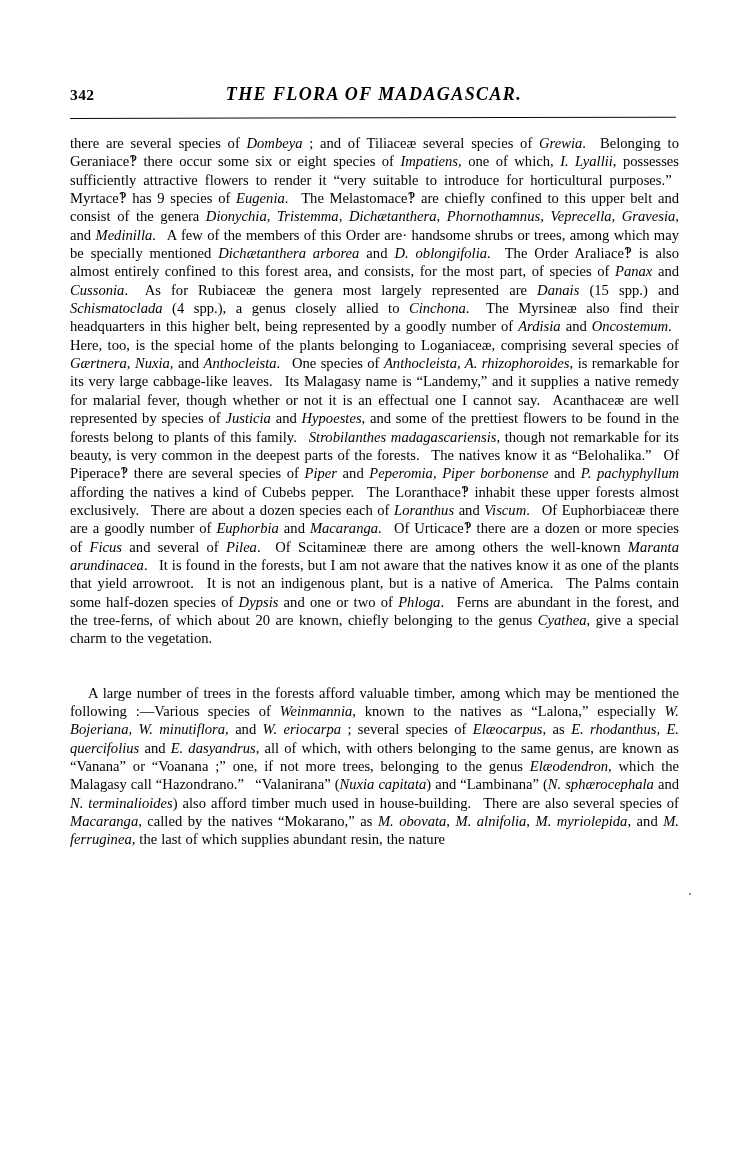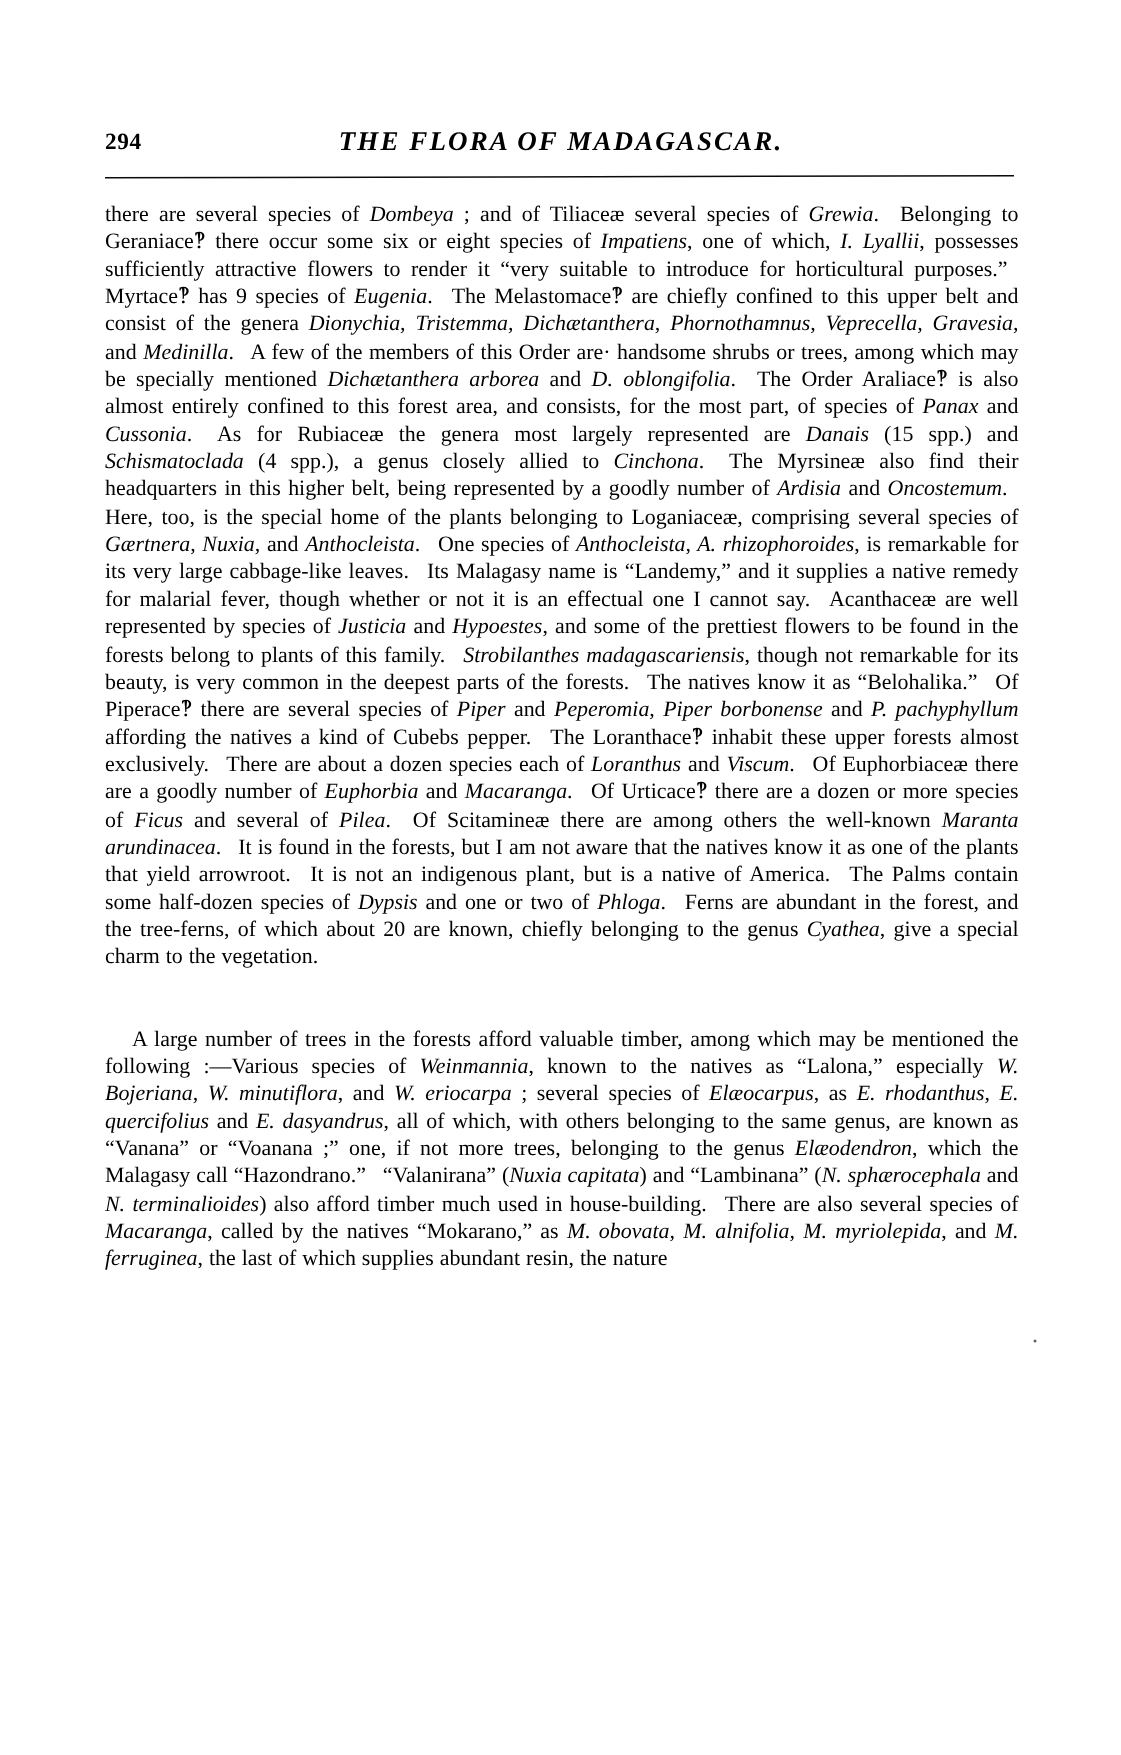--- a/index.html
+++ b/index.html
@@ -101,21 +101,21 @@
     background: #2c2c2c;
     opacity: 0.75;
   }
 </style>
 </head>
 <body>
 
 <div class="page">
 
   <div class="running-head">
-    <span class="folio">294</span>
+    <span class="folio">342</span>
     <span class="head-title">THE FLORA OF MADAGASCAR.</span>
   </div>
 
   <div class="head-rule"></div>
 
   <div class="textblock">
     <p class="para">there are several species of <i>Dombeya</i> ; and of Tiliaceæ several species of <i>Grewia</i>.  Belonging to Geraniace‽ there occur some six or eight species of <i>Impatiens</i>, one of which, <i>I. Lyallii</i>, possesses sufficiently attractive flowers to render it “very suitable to introduce for horticultural purposes.”  Myrtace‽ has 9 species of <i>Eugenia</i>.  The Melastomace‽ are chiefly confined to this upper belt and consist of the genera <i>Dionychia, Tristemma, Dichætanthera, Phornothamnus, Veprecella, Gravesia,</i> and <i>Medinilla</i>.  A few of the members of this Order are· handsome shrubs or trees, among which may be specially mentioned <i>Dichætanthera arborea</i> and <i>D. oblongifolia</i>.  The Order Araliace‽ is also almost entirely confined to this forest area, and consists, for the most part, of species of <i>Panax</i> and <i>Cussonia</i>.  As for Rubiaceæ the genera most largely represented are <i>Danais</i> (15 spp.) and <i>Schismatoclada</i> (4 spp.), a genus closely allied to <i>Cinchona</i>.  The Myrsineæ also find their headquarters in this higher belt, being represented by a goodly number of <i>Ardisia</i> and <i>Oncostemum</i>.  Here, too, is the special home of the plants belonging to Loganiaceæ, comprising several species of <i>Gærtnera, Nuxia,</i> and <i>Anthocleista</i>.  One species of <i>Anthocleista, A. rhizophoroides</i>, is remarkable for its very large cabbage-like leaves.  Its Malagasy name is “Landemy,” and it supplies a native remedy for malarial fever, though whether or not it is an effectual one I cannot say.  Acanthaceæ are well represented by species of <i>Justicia</i> and <i>Hypoestes</i>, and some of the prettiest flowers to be found in the forests belong to plants of this family.  <i>Strobilanthes madagascariensis</i>, though not remarkable for its beauty, is very common in the deepest parts of the forests.  The natives know it as “Belohalika.”  Of Piperace‽ there are several species of <i>Piper</i> and <i>Peperomia, Piper borbonense</i> and <i>P. pachyphyllum</i> affording the natives a kind of Cubebs pepper.  The Loranthace‽ inhabit these upper forests almost exclusively.  There are about a dozen species each of <i>Loranthus</i> and <i>Viscum</i>.  Of Euphorbiaceæ there are a goodly number of <i>Euphorbia</i> and <i>Macaranga</i>.  Of Urticace‽ there are a dozen or more species of <i>Ficus</i> and several of <i>Pilea</i>.  Of Scitamineæ there are among others the well-known <i>Maranta arundinacea</i>.  It is found in the forests, but I am not aware that the natives know it as one of the plants that yield arrowroot.  It is not an indigenous plant, but is a native of America.  The Palms contain some half-dozen species of <i>Dypsis</i> and one or two of <i>Phloga</i>.  Ferns are abundant in the forest, and the tree-ferns, of which about 20 are known, chiefly belonging to the genus <i>Cyathea</i>, give a special charm to the vegetation.</p>
     <p class="para">A large number of trees in the forests afford valuable timber, among which may be mentioned the following :—Various species of <i>Weinmannia</i>, known to the natives as “Lalona,” especially <i>W. Bojeriana, W. minutiflora</i>, and <i>W. eriocarpa</i> ; several species of <i>Elæocarpus</i>, as <i>E. rhodanthus, E. quercifolius</i> and <i>E. dasyandrus</i>, all of which, with others belonging to the same genus, are known as “Vanana” or “Voanana ;” one, if not more trees, belonging to the genus <i>Elæodendron</i>, which the Malagasy call “Hazondrano.”  “Valanirana” (<i>Nuxia capitata</i>) and “Lambinana” (<i>N. sphærocephala</i> and <i>N. terminalioides</i>) also afford timber much used in house-building.  There are also several species of <i>Macaranga</i>, called by the natives “Mokarano,” as <i>M. obovata, M. alnifolia, M. myriolepida</i>, and <i>M. ferruginea</i>, the last of which supplies abundant resin, the nature</p>
   </div>
 

